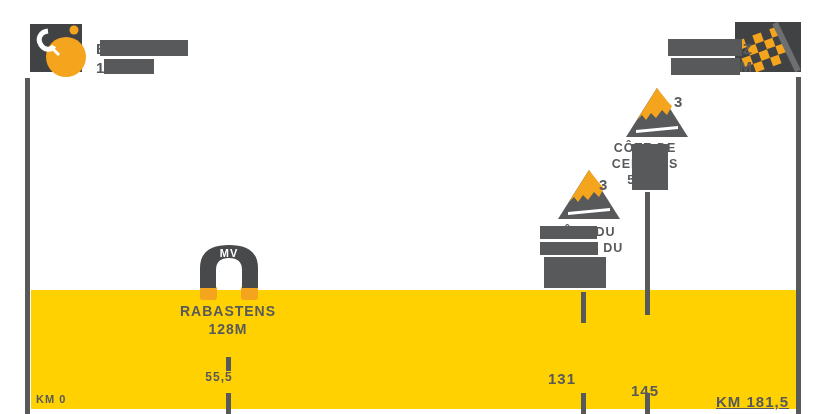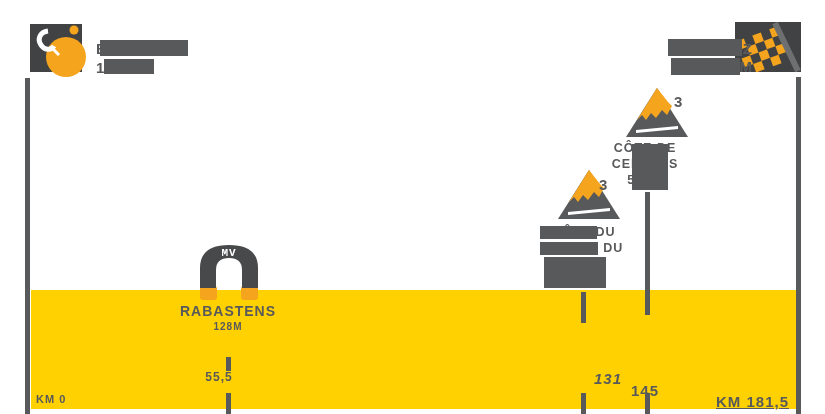--- a/index.html
+++ b/index.html
@@ -7,21 +7,21 @@
          font-family:"Liberation Sans",sans-serif;}
   .lbl{position:absolute;color:#58595B;font-weight:bold;text-transform:uppercase;
        white-space:nowrap;letter-spacing:1px;}
   .ctr{text-align:center;}
   .rgt{text-align:right;}
   .blk{position:absolute;background:#58595B;}
   .vline{position:absolute;background:#58595B;width:5px;}
   #band{position:absolute;left:31px;top:290px;width:765px;height:119px;background:#FFD100;}
   .badge3{position:absolute;color:#58595B;font-weight:bold;font-size:15px;}
   #mv-label{position:absolute;left:197px;top:247px;width:64px;text-align:center;
-            color:#fff;font-weight:bold;font-size:11px;letter-spacing:1px;font-family:Liberation Mono, monospace;}
+            color:#fff;font-weight:bold;font-size:11px;letter-spacing:1px;}
 </style>
 </head>
 <body>
 
 <div id="stage">
 
   <div id="band"></div>
 
   <div class="vline" style="left:25px;top:78px;height:336px;"></div>
   <div class="vline" style="left:796px;top:77px;height:337px;"></div>
@@ -62,21 +62,21 @@
   <div class="blk" style="left:671px;top:58px;width:69px;height:17px;"></div>
 
   <svg width="64" height="60" style="position:absolute;left:197px;top:242px;">
     <rect x="3" y="44" width="17" height="14" rx="3" fill="#F5A41D"></rect>
     <rect x="44" y="44" width="17" height="14" rx="3" fill="#F5A41D"></rect>
     <path d="M3,46 L3,26 Q3,3 32,3 Q61,3 61,26 L61,46 L45,46 L45,28 Q45,16 32,16 Q19,16 19,28 L19,46 Z" fill="#48494B"></path>
   </svg>
   <div id="mv-label">MV</div>
 
   <div class="lbl ctr" style="left:158px;top:303px;width:140px;font-size:14px;">RABASTENS</div>
-  <div class="lbl ctr" style="left:158px;top:321px;width:140px;font-size:10px;">128M</div>
+  <div class="lbl ctr" style="left:158px;top:321px;width:140px;font-size:14px;">128M</div>
 
   <svg width="66" height="56" style="position:absolute;left:556px;top:167px;">
     <polygon points="2,52 33,3 64,52" fill="#58595B"></polygon>
     <polygon points="33,3 13,35 18,30 22,35 27,28 32,33 38,25 43,30 48,21 44,17" fill="#F5A41D"></polygon>
     <polygon points="12,45 54,41 54,44 12,48" fill="#ffffff"></polygon>
   </svg>
   <span class="badge3" style="left:599px;top:176px;">3</span>
 
   <div class="lbl ctr" style="left:534px;top:225px;width:100px;font-size:12.5px;">CÔTE DU</div>
   <div class="lbl ctr" style="left:534px;top:241px;width:100px;font-size:12.5px;">VIADUC DU</div>
@@ -100,17 +100,17 @@
 
   <div class="vline" style="left:226px;top:357px;height:14px;"></div>
   <div class="vline" style="left:226px;top:393px;height:21px;"></div>
   <div class="vline" style="left:581px;top:292px;height:31px;"></div>
   <div class="vline" style="left:581px;top:393px;height:21px;"></div>
   <div class="vline" style="left:645px;top:192px;height:123px;"></div>
   <div class="vline" style="left:645px;top:393px;height:21px;"></div>
 
   <div class="lbl" style="left:36px;top:393px;font-size:11px;">KM 0</div>
   <div class="lbl ctr" style="left:189px;top:370px;width:60px;font-size:12px;">55,5</div>
-  <div class="lbl ctr" style="left:578px;top:370px;width:60px;font-size:15px;font-style:italic;">131</div>
+  <div class="lbl ctr" style="left:532px;top:370px;width:60px;font-size:15px;">131</div>
   <div class="lbl ctr" style="left:615px;top:382px;width:60px;font-size:15px;">145</div>
   <div class="lbl rgt" style="left:689px;top:393px;width:100px;font-size:15px;text-decoration:underline;">KM 181,5</div>
 
 </div>
 
 </body></html>

